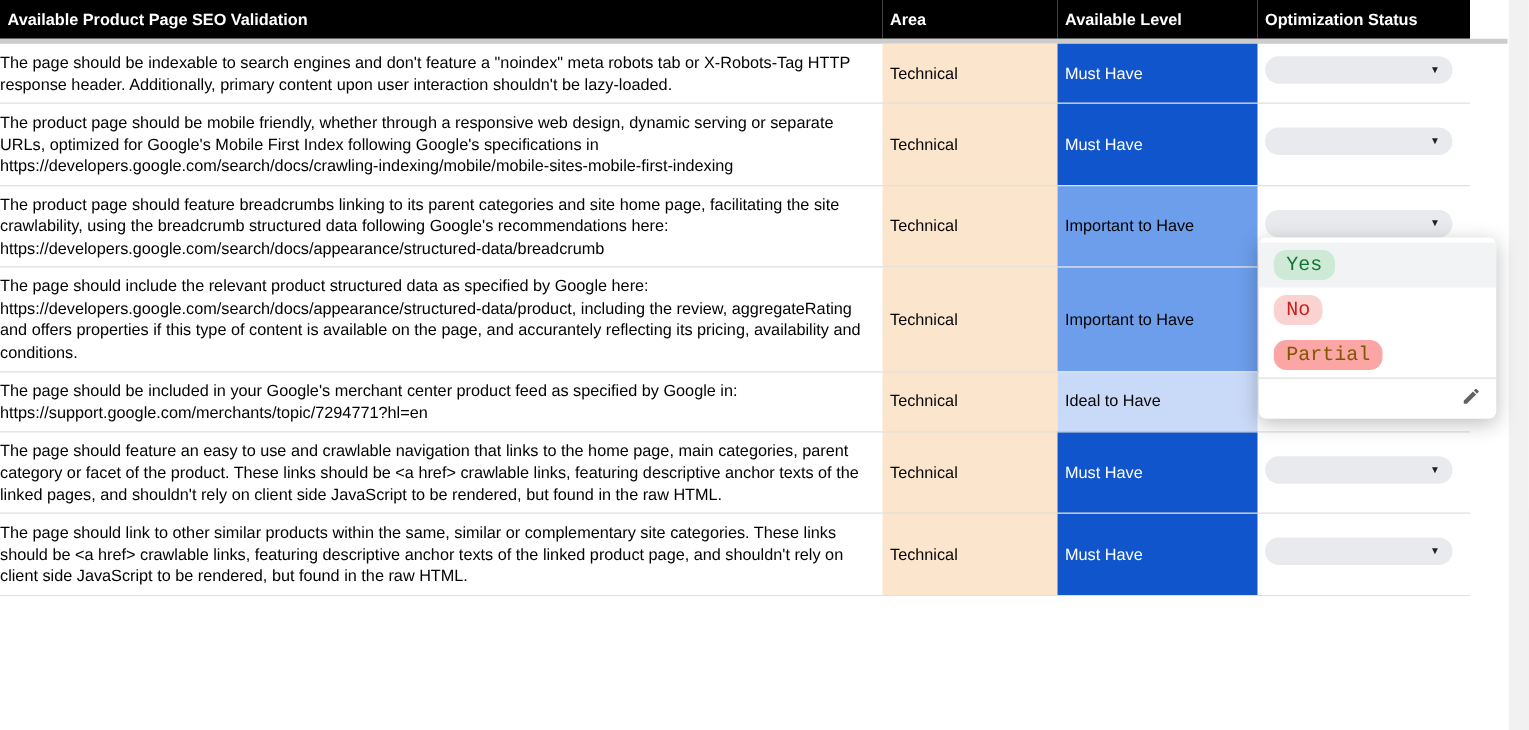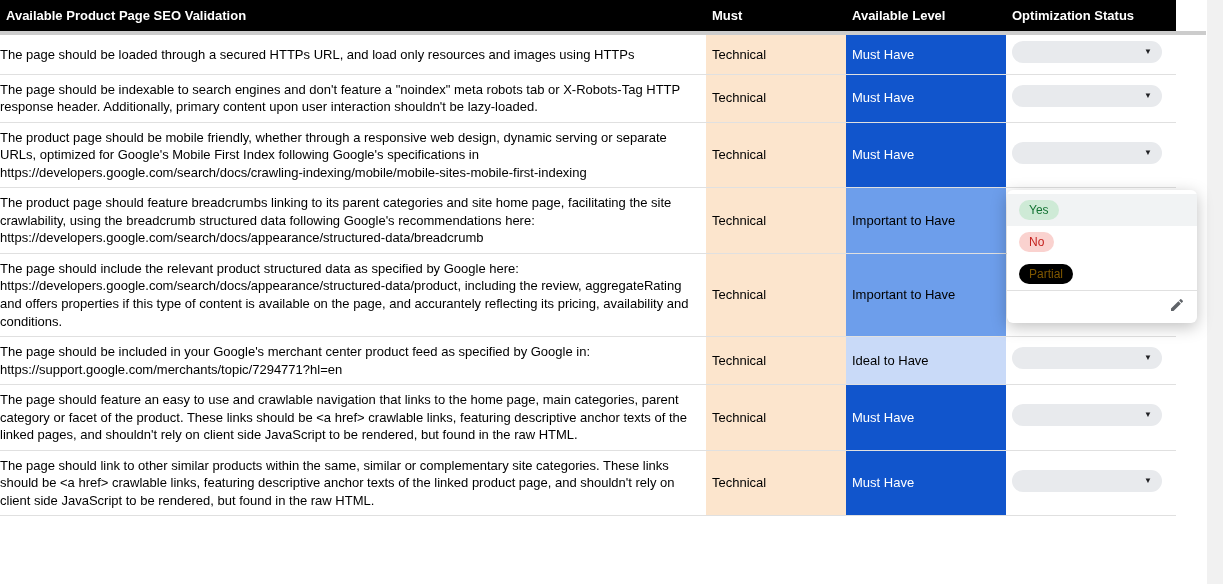--- a/index.html
+++ b/index.html
@@ -100,26 +100,27 @@
   }
   .dropdown-item {
     padding: 6px 12px;
     display: flex;
     align-items: center;
   }
   .dropdown-item.hover { background: #f1f3f4; }
   .tag {
     border-radius: 10px;
     padding: 3px 10px;
-    font-size: 12px;
+    font-size: 16px;
     display: inline-block;
+    font-family: Liberation Mono, monospace;
   }
   .tag-yes { background: #ceead6; color: #137333; }
   .tag-no { background: #fad2cf; color: #c5221f; }
-  .tag-partial { background: #000000; color: #7f5700; text-align: center; }
+  .tag-partial { background: #fca5a5; color: #7f5700; text-align: center; }
   .dropdown-footer {
     border-top: 1px solid #e0e0e0;
     padding: 6px 12px;
     display: flex;
     justify-content: flex-end;
     align-items: center;
   }
   .pencil {
     width: 16px;
     height: 16px;
@@ -140,42 +141,36 @@
 <table>
   <colgroup>
     <col class="col-validation">
     <col class="col-area">
     <col class="col-importance">
     <col class="col-status">
   </colgroup>
   <thead>
     <tr>
       <th>Available Product Page SEO Validation</th>
-      <th>Must</th>
+      <th>Area</th>
       <th>Available Level</th>
       <th>Optimization Status</th>
     </tr>
   </thead>
 </table>
 <div class="header-separator"></div>
 <table>
   <colgroup>
     <col class="col-validation">
     <col class="col-area">
     <col class="col-importance">
     <col class="col-status">
   </colgroup>
   <tbody id="rows-body">
       <tr>
-        <td class="validation-cell">The page should be loaded through a secured HTTPs URL, and load only resources and images using HTTPs</td>
-        <td class="area-cell">Technical</td>
-        <td class="imp-must">Must Have</td>
-        <td><div class="status-pill"></div></td>
-      </tr>
-      <tr>
         <td class="validation-cell">The page should be indexable to search engines and don't feature a "noindex" meta robots tab or X-Robots-Tag HTTP response header. Additionally, primary content upon user interaction shouldn't be lazy-loaded.</td>
         <td class="area-cell">Technical</td>
         <td class="imp-must">Must Have</td>
         <td><div class="status-pill"></div></td>
       </tr>
       <tr>
         <td class="validation-cell">The product page should be mobile friendly, whether through a responsive web design, dynamic serving or separate URLs, optimized for Google's Mobile First Index following Google's specifications in https://developers.google.com/search/docs/crawling-indexing/mobile/mobile-sites-mobile-first-indexing</td>
         <td class="area-cell">Technical</td>
         <td class="imp-must">Must Have</td>
         <td><div class="status-pill"></div></td>

